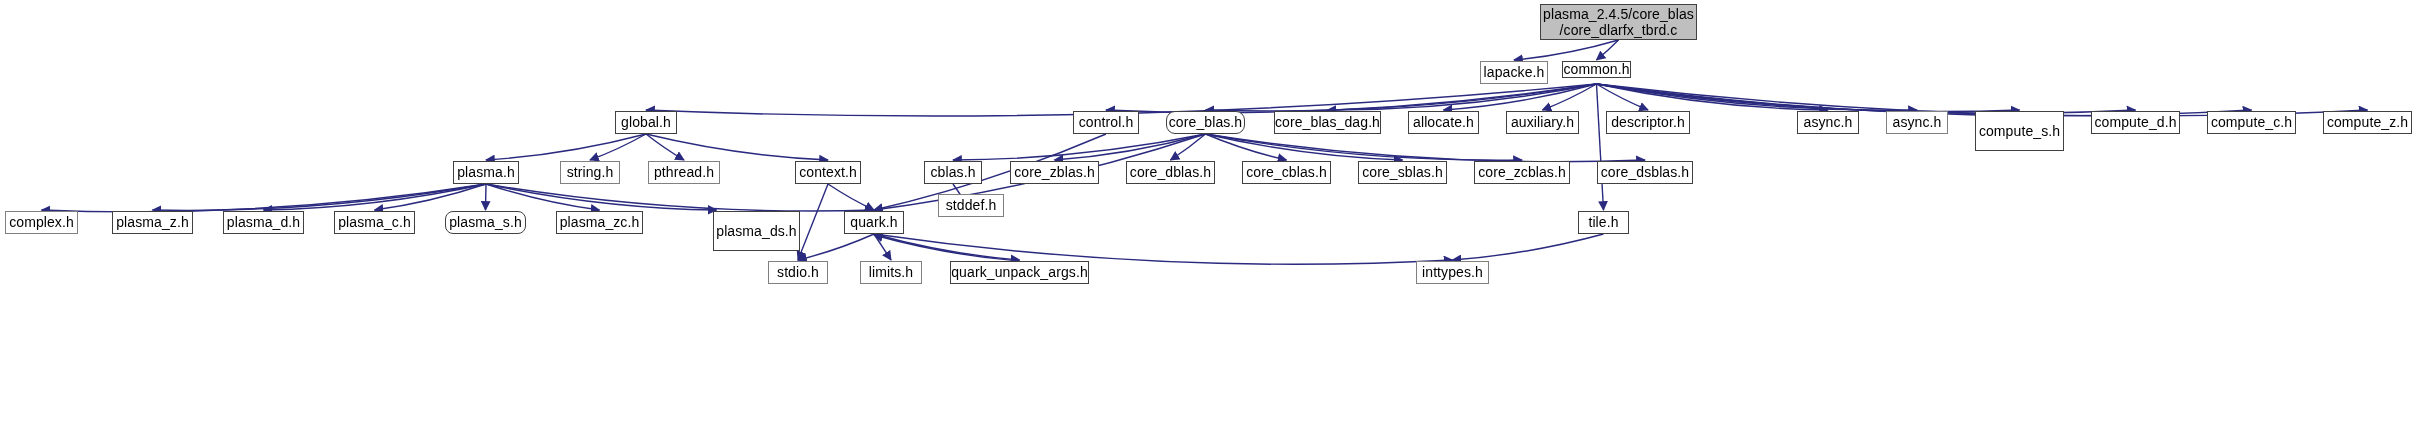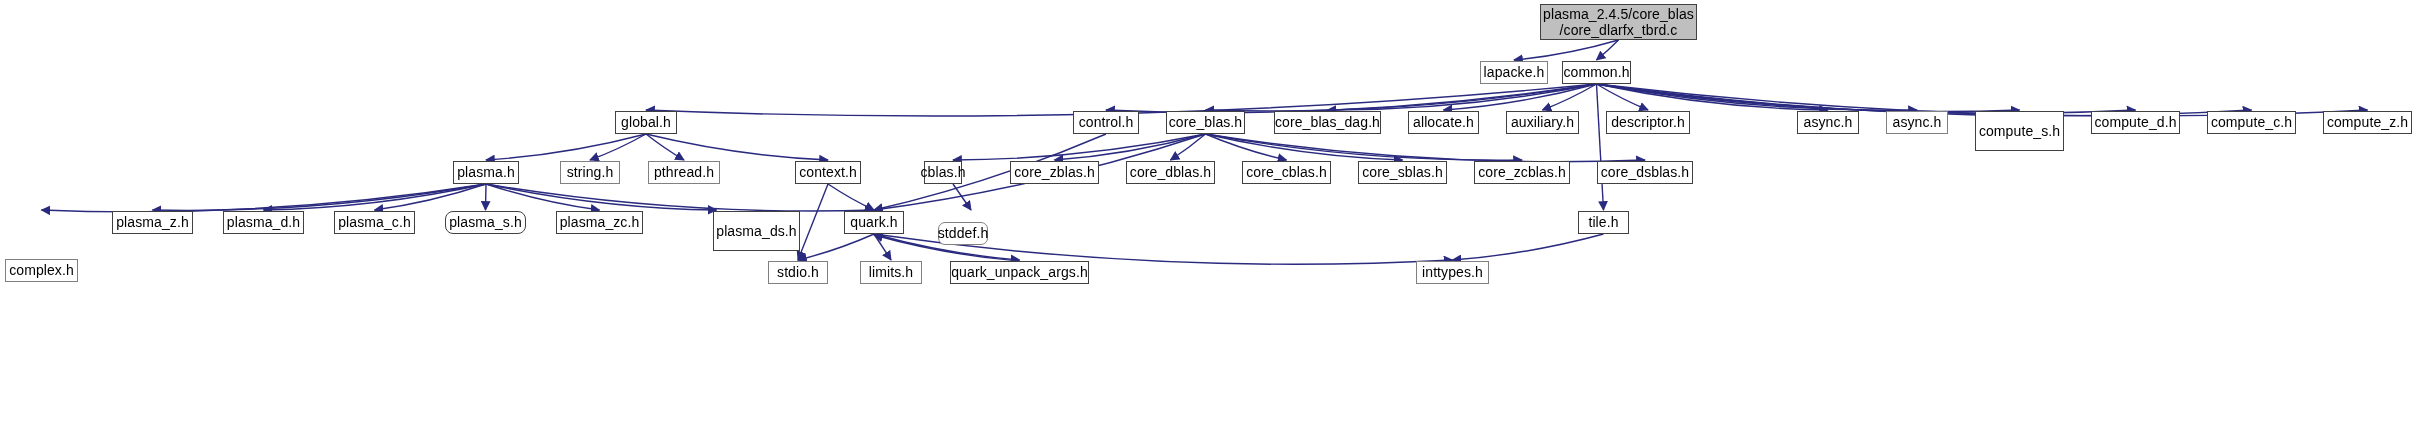--- a/index.html
+++ b/index.html
@@ -108,53 +108,53 @@
         <path d="M 1205.5 134 Q 1425.25 168.75525 1645 160" fill="none" stroke="#2a2a7f" stroke-width="1.4" marker-end="url(#arrow)"></path>
         <path d="M 1205.5 134 Q 1039.75 188.40925 874 210" fill="none" stroke="#2a2a7f" stroke-width="1.4" marker-end="url(#arrow)"></path>
         <path d="M 1106 134 Q 990 183.484 874 210" fill="none" stroke="#2a2a7f" stroke-width="1.4" marker-end="url(#arrow)"></path>
         <path d="M 1603.5 234 Q 1528 254.4745 1452.5 260" fill="none" stroke="#2a2a7f" stroke-width="1.4" marker-end="url(#arrow)"></path>
       </g>
   </svg>
   <div id="nodes-layer">
       <div class="node root" style="left: 1540px; top: 4px; width: 157px; height: 36px;"><span class="node-label">plasma_2.4.5/core_blas
 /core_dlarfx_tbrd.c</span></div>
       <div class="node" style="left: 1480px; top: 61px; width: 68px; height: 23px;"><span class="node-label">lapacke.h</span></div>
-      <div class="node strong" style="left: 1562px; top: 61px; width: 69px; height: 23px;"><span class="node-label">common.h</span></div>
+      <div class="node strong" style="left: 1562px; top: 61px; width: 69px; height: 17px;"><span class="node-label">common.h</span></div>
       <div class="node strong" style="left: 615px; top: 111px; width: 62px; height: 23px;"><span class="node-label">global.h</span></div>
       <div class="node strong" style="left: 1073px; top: 111px; width: 66px; height: 23px;"><span class="node-label">control.h</span></div>
-      <div class="node strong" style="left: 1166px; top: 111px; width: 79px; height: 23px;"><span class="node-label">core_blas.h</span></div>
+      <div class="node strong" style="left: 1166px; top: 111px; width: 79px; height: 23px; border-radius: 9px;"><span class="node-label">core_blas.h</span></div>
       <div class="node strong" style="left: 1274px; top: 111px; width: 107px; height: 23px;"><span class="node-label">core_blas_dag.h</span></div>
       <div class="node strong" style="left: 1408px; top: 111px; width: 71px; height: 23px; text-align: right;"><span class="node-label">allocate.h</span></div>
       <div class="node strong" style="left: 1506px; top: 111px; width: 73px; height: 23px;"><span class="node-label">auxiliary.h</span></div>
       <div class="node strong" style="left: 1606px; top: 111px; width: 84px; height: 23px;"><span class="node-label">descriptor.h</span></div>
       <div class="node strong" style="left: 1797px; top: 111px; width: 62px; height: 23px;"><span class="node-label">async.h</span></div>
       <div class="node" style="left: 1886px; top: 111px; width: 62px; height: 23px;"><span class="node-label">async.h</span></div>
       <div class="node strong" style="left: 1975px; top: 111px; width: 89px; height: 40px;"><span class="node-label">compute_s.h</span></div>
       <div class="node strong" style="left: 2091px; top: 111px; width: 89px; height: 23px;"><span class="node-label">compute_d.h</span></div>
       <div class="node strong" style="left: 2207px; top: 111px; width: 89px; height: 23px;"><span class="node-label">compute_c.h</span></div>
       <div class="node strong" style="left: 2323px; top: 111px; width: 89px; height: 23px;"><span class="node-label">compute_z.h</span></div>
       <div class="node strong" style="left: 453px; top: 161px; width: 66px; height: 23px;"><span class="node-label">plasma.h</span></div>
       <div class="node" style="left: 560px; top: 161px; width: 60px; height: 23px;"><span class="node-label">string.h</span></div>
       <div class="node" style="left: 648px; top: 161px; width: 72px; height: 23px;"><span class="node-label">pthread.h</span></div>
       <div class="node strong" style="left: 795px; top: 161px; width: 66px; height: 23px;"><span class="node-label">context.h</span></div>
-      <div class="node strong" style="left: 924px; top: 161px; width: 38px; height: 23px;"><span class="node-label">cblas.h</span></div>
+      <div class="node strong" style="left: 924px; top: 161px; width: 58px; height: 23px;"><span class="node-label">cblas.h</span></div>
       <div class="node strong" style="left: 1010px; top: 161px; width: 89px; height: 23px;"><span class="node-label">core_zblas.h</span></div>
       <div class="node strong" style="left: 1126px; top: 161px; width: 89px; height: 23px;"><span class="node-label">core_dblas.h</span></div>
       <div class="node strong" style="left: 1242px; top: 161px; width: 89px; height: 23px;"><span class="node-label">core_cblas.h</span></div>
       <div class="node strong" style="left: 1358px; top: 161px; width: 89px; height: 23px;"><span class="node-label">core_sblas.h</span></div>
       <div class="node strong" style="left: 1474px; top: 161px; width: 96px; height: 23px;"><span class="node-label">core_zcblas.h</span></div>
       <div class="node strong" style="left: 1597px; top: 161px; width: 96px; height: 23px;"><span class="node-label">core_dsblas.h</span></div>
-      <div class="node" style="left: 5px; top: 211px; width: 73px; height: 23px; margin-top: 48px;"><span class="node-label">complex.h</span></div>
+      <div class="node" style="left: 5px; top: 211px; width: 73px; height: 23px;"><span class="node-label">complex.h</span></div>
       <div class="node strong" style="left: 112px; top: 211px; width: 81px; height: 23px;"><span class="node-label">plasma_z.h</span></div>
       <div class="node strong" style="left: 223px; top: 211px; width: 81px; height: 23px;"><span class="node-label">plasma_d.h</span></div>
       <div class="node strong" style="left: 334px; top: 211px; width: 81px; height: 23px;"><span class="node-label">plasma_c.h</span></div>
       <div class="node strong" style="left: 445px; top: 211px; width: 81px; height: 23px; border-radius: 8px;"><span class="node-label">plasma_s.h</span></div>
       <div class="node strong" style="left: 556px; top: 211px; width: 87px; height: 23px;"><span class="node-label">plasma_zc.h</span></div>
       <div class="node strong" style="left: 673px; top: 211px; width: 87px; height: 40px; margin-left: 40px;"><span class="node-label">plasma_ds.h</span></div>
       <div class="node strong" style="left: 844px; top: 211px; width: 60px; height: 23px;"><span class="node-label">quark.h</span></div>
-      <div class="node" style="left: 938px; top: 222px; width: 50px; height: 23px; border-radius: 7px;"><span class="node-label">stddef.h</span></div>
+      <div class="node" style="left: 938px; top: 194px; width: 66px; height: 23px;"><span class="node-label">stddef.h</span></div>
       <div class="node strong" style="left: 1578px; top: 211px; width: 51px; height: 23px;"><span class="node-label">tile.h</span></div>
       <div class="node" style="left: 768px; top: 261px; width: 60px; height: 23px;"><span class="node-label">stdio.h</span></div>
       <div class="node" style="left: 860px; top: 261px; width: 62px; height: 23px;"><span class="node-label">limits.h</span></div>
       <div class="node strong" style="left: 950px; top: 261px; width: 139px; height: 23px;"><span class="node-label">quark_unpack_args.h</span></div>
       <div class="node" style="left: 1416px; top: 261px; width: 73px; height: 23px;"><span class="node-label">inttypes.h</span></div>
     </div>
 </div>
 
 </body></html>

